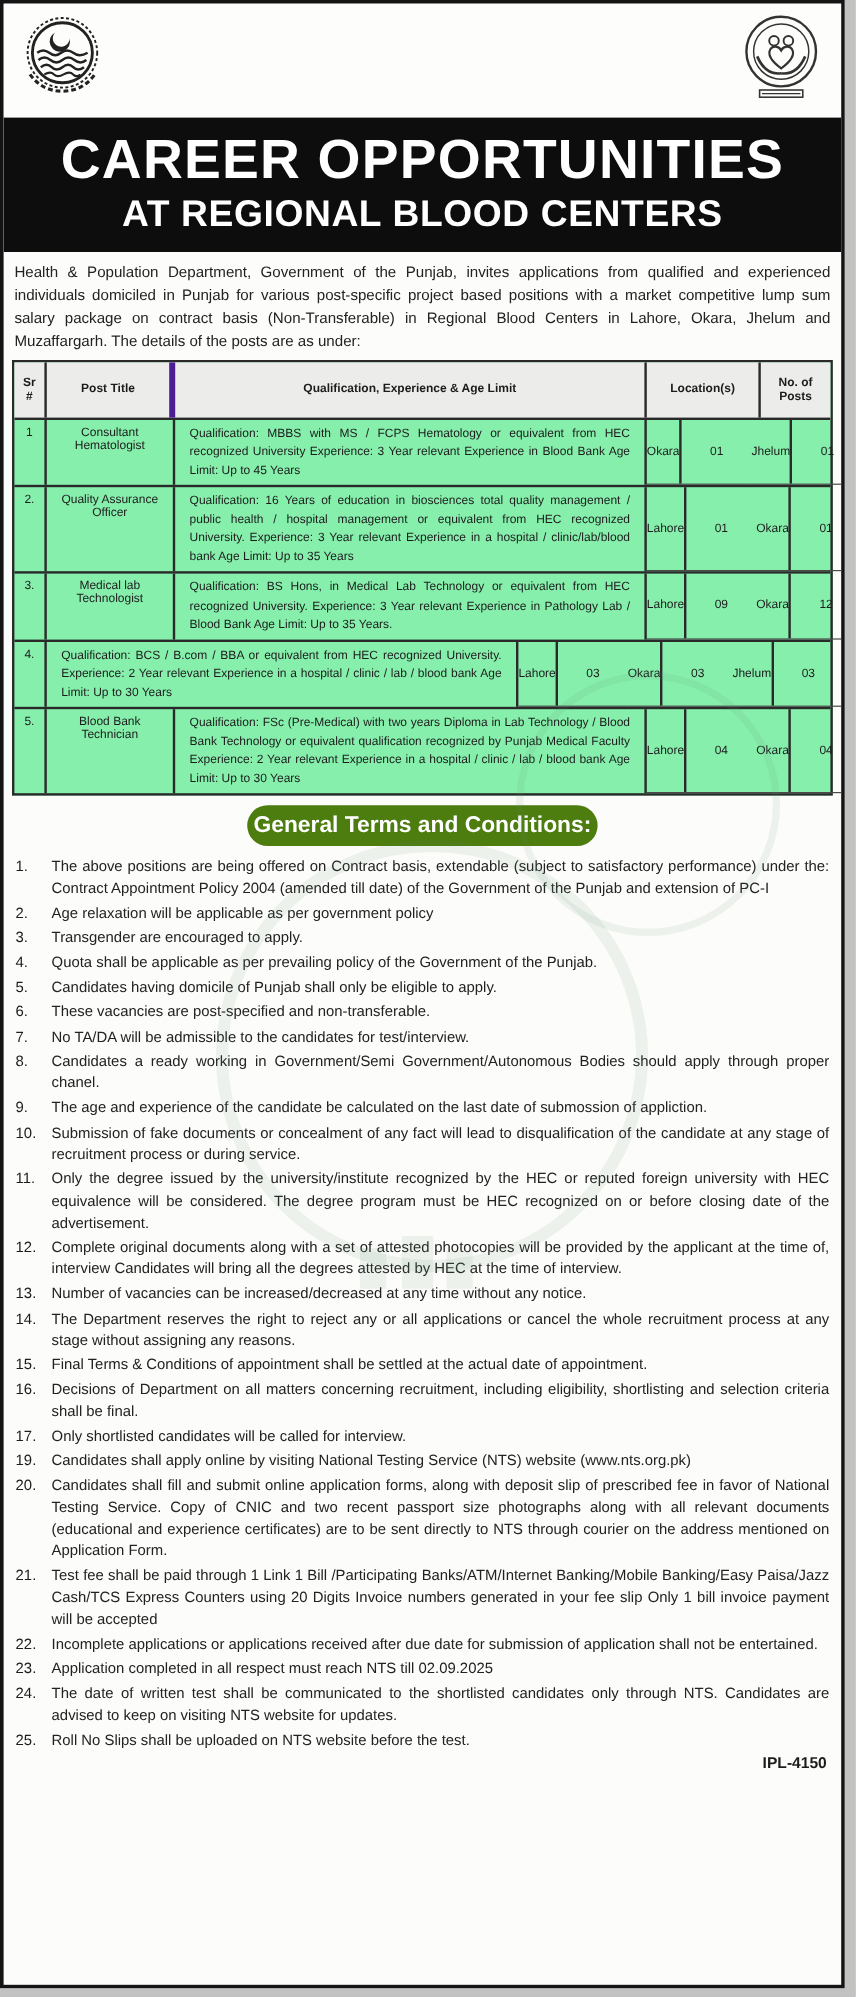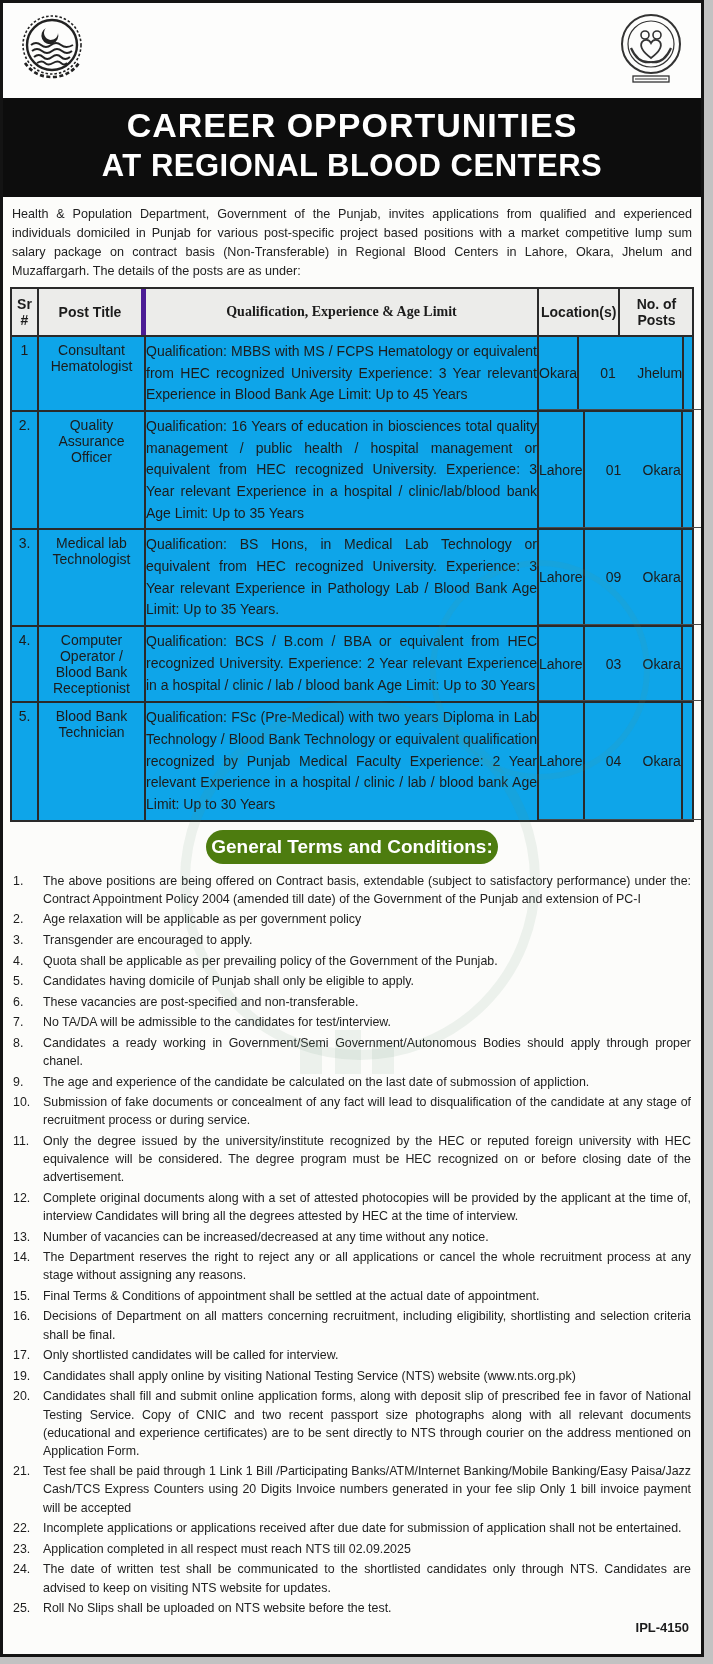--- a/index.html
+++ b/index.html
@@ -10,40 +10,40 @@
 
   
   .masthead { display:flex; align-items:center; justify-content:space-between; padding:6px 14px 4px 14px; height:95px; background:#fdfdfc; }
   .mh-center { flex:1; text-align:center; padding:0 6px; }
   .gov-line { font-size:17px; font-weight:bold; letter-spacing:.3px; color:#161616; }
   .dept-line { font-size:28px; font-weight:bold; letter-spacing:.2px; color:#111; margin-top:2px; }
   .emblem { flex:0 0 auto; }
 
   
   .banner { background:#0d0d0d; color:#fff; text-align:center; padding:10px 0 14px 0; }
-  .banner-l1 { font-size:34px; font-weight:bold; letter-spacing:1px; line-height:1.05; }
+  .banner-l1 { font-size:46px; font-weight:bold; letter-spacing:1px; line-height:1.05; }
   .banner-l2 { font-size:31px; font-weight:bold; letter-spacing:.5px; line-height:1.15; margin-top:4px; }
 
   .intro { font-size:12.6px; line-height:1.5; text-align:justify; padding:8px 9px 4px 9px; color:#222; }
 
   
-  .jobs-table { margin:2px 7px 8px 7px; border:2px solid #2a2a2a; font-size:14px; background:#0ea5e9; }
+  .jobs-table { margin:2px 7px 8px 7px; border:2px solid #2a2a2a; font-size:10px; background:#86efac; }
   .thead { display:flex; border-bottom:2px solid #2a2a2a; background:#ececea; font-weight:bold; text-align:center; }
   .thead > div { display:flex; align-items:center; justify-content:center; padding:4px 2px; min-height:46px; }
   .col-sr { width:27px; border-right:2px solid #2a2a2a; flex-shrink:0; }
   .col-title { width:107px; border-right:5px solid #4c1d95; flex-shrink:0; }
-  .col-qual { width:393px; border-right:2px solid #2a2a2a; flex-shrink:0;font-family:Liberation Serif, serif; }
+  .col-qual { width:393px; border-right:2px solid #2a2a2a; flex-shrink:0; }
   .col-loc { flex:1; border-right:2px solid #2a2a2a; }
-  .col-posts { width:72px; flex-shrink:0; }
+  .col-posts { width:58px; flex-shrink:0; }
   .hdr-sr { white-space:pre-line; }
   .trow { display:flex; border-bottom:2px solid #2a2a2a; align-items:stretch; }
   .trow:last-child { border-bottom:none; }
   .cell-sr { width:27px; border-right:2px solid #2a2a2a; flex-shrink:0; text-align:center; padding-top:5px; }
   .cell-title { width:107px; border-right:2px solid #2a2a2a; flex-shrink:0; text-align:center; padding:5px 3px; }
-  .cell-qual { width:393px; border-right:2px solid #2a2a2a; flex-shrink:0; text-align:justify; padding:4px 0; line-height:1.55; }
+  .cell-qual { width:393px; border-right:2px solid #2a2a2a; flex-shrink:0; text-align:justify; padding:4px 12px; line-height:1.55; }
   .locs { flex:1; display:flex; flex-direction:row; }
   .locrow { flex:1; display:flex; border-bottom:1.5px solid #4a4a4a; min-height:23px; }
   .locrow:last-child { border-bottom:none; }
   .loc-name { flex:1; border-right:2px solid #2a2a2a; display:flex; align-items:center; justify-content:center; text-align:center; }
   .loc-num { width:58px; flex-shrink:0; display:flex; align-items:center; justify-content:center; }
 
   
   .terms-pill { width:292px; margin:4px auto 6px auto; background:#4d7c0f; color:#fff; text-align:center;
                 font-size:19px; font-weight:bold; padding:6px 4px; border-radius:18px; }
   .terms { padding:2px 10px 0 6px; }
@@ -173,21 +173,20 @@
           </div>
           <div class="locrow">
             <div class="loc-name">Muzaffargarh</div>
             <div class="loc-num">12</div>
           </div>
         </div>
       </div>
 
       <div class="trow">
         <div class="cell-sr">4.</div>
-        <div class="cell-title">Computer Operator / Blood Bank Receptionist</div>
         <div class="cell-qual">Qualification: BCS / B.com / BBA or equivalent from HEC recognized University. Experience: 2 Year relevant Experience in a hospital / clinic / lab / blood bank Age Limit: Up to 30 Years</div>
         <div class="locs">
           <div class="locrow">
             <div class="loc-name">Lahore</div>
             <div class="loc-num">03</div>
           </div>
           <div class="locrow">
             <div class="loc-name">Okara</div>
             <div class="loc-num">03</div>
           </div>

